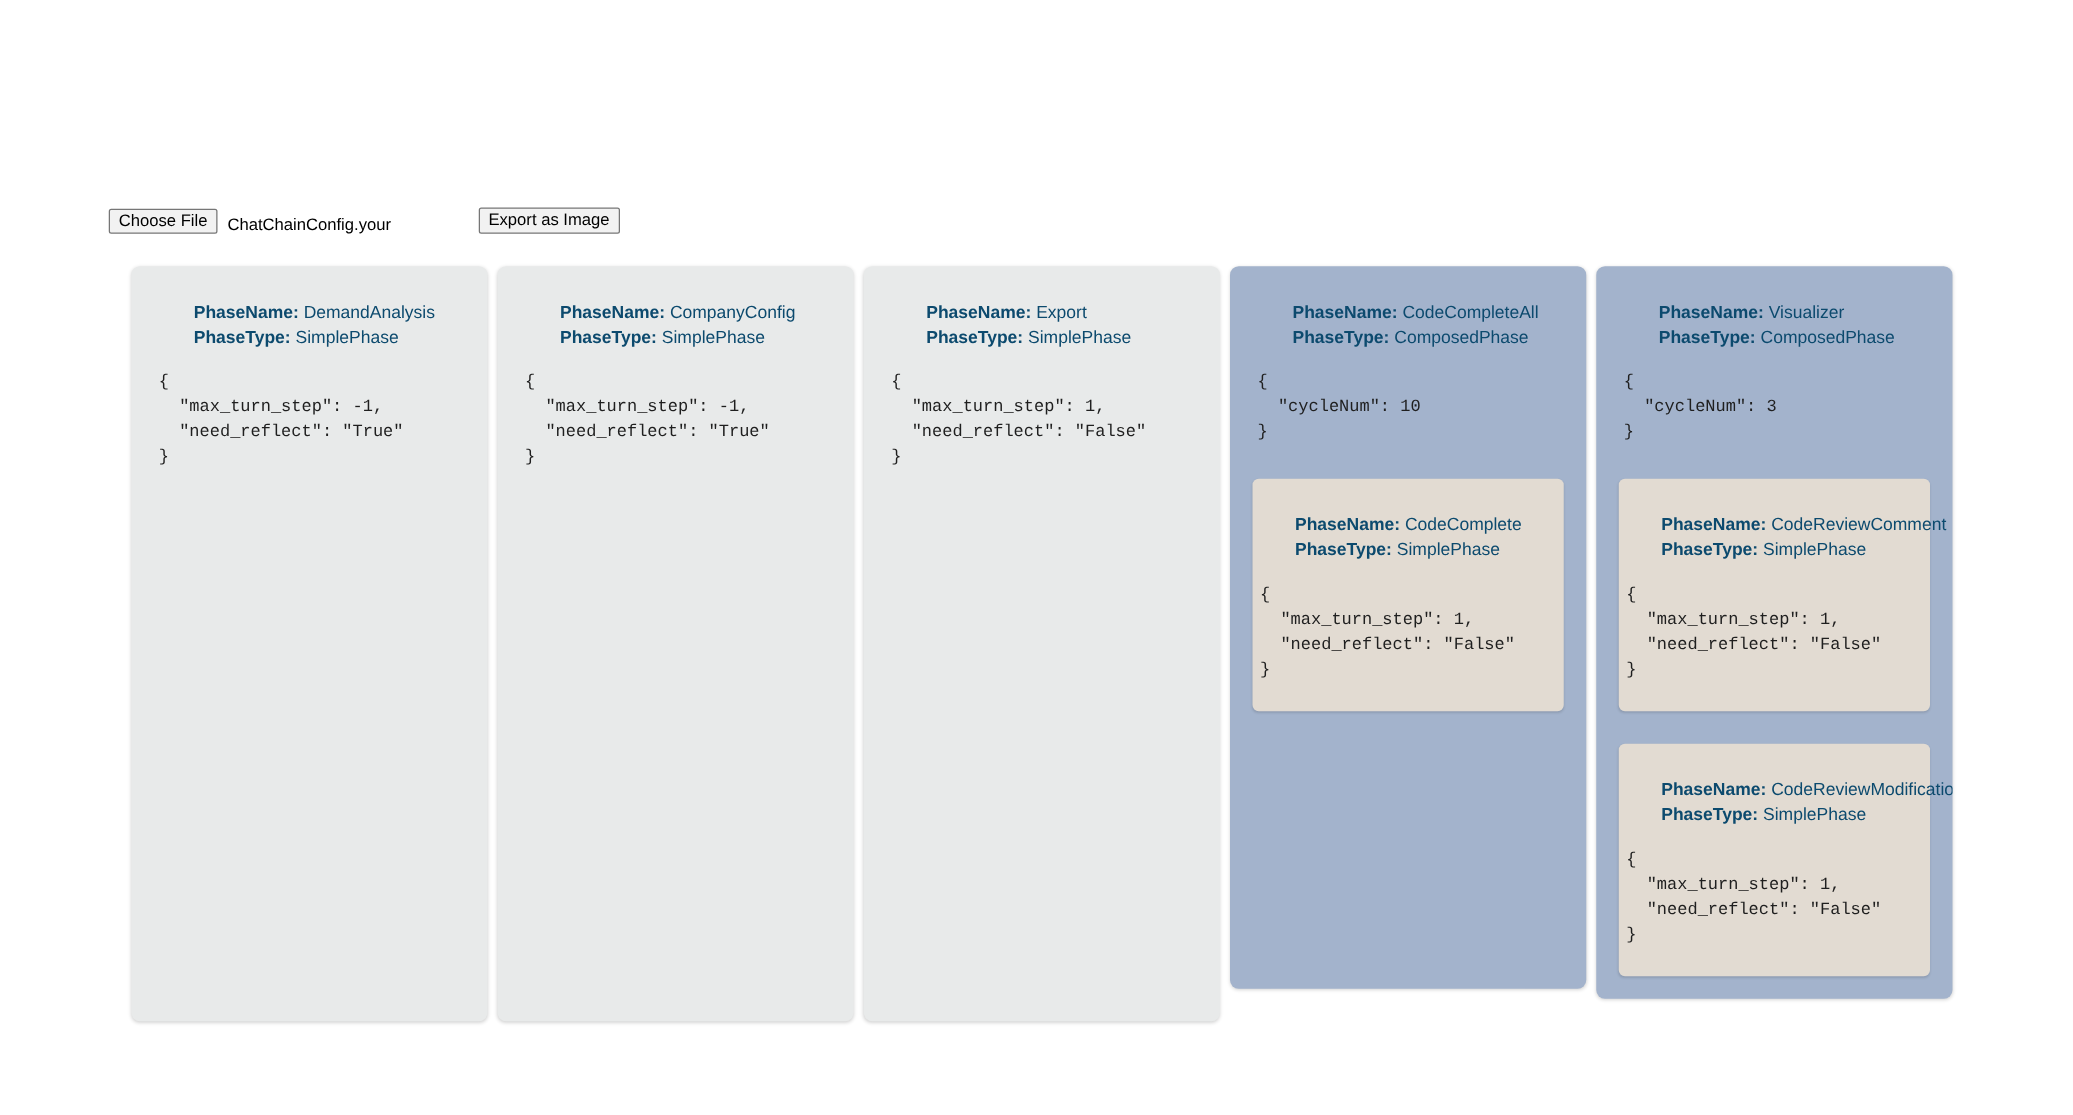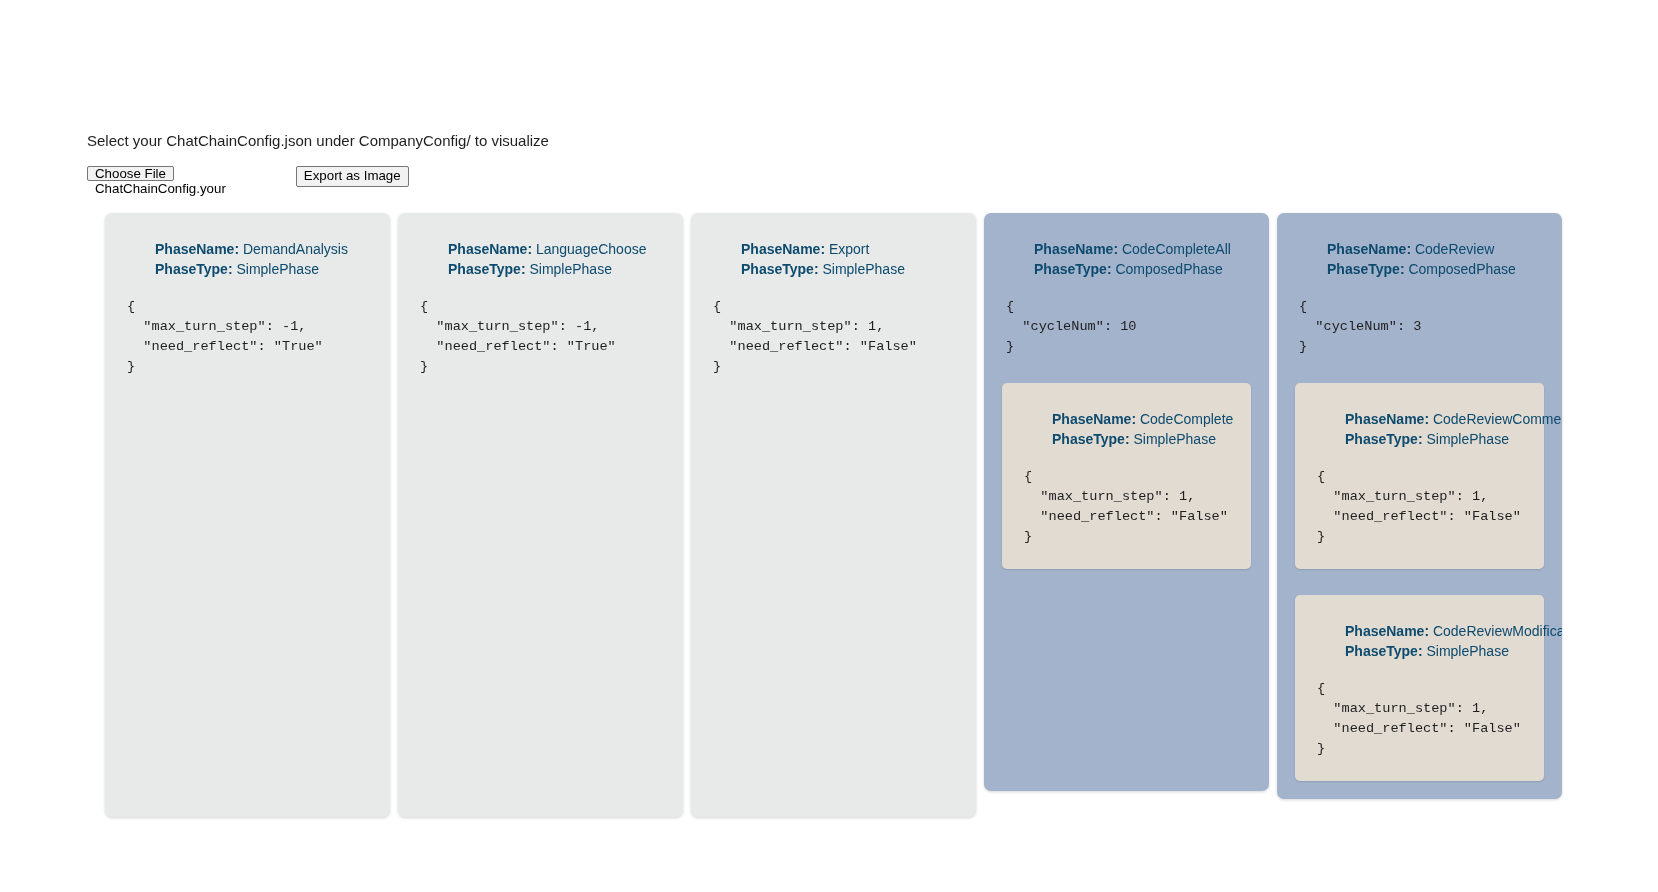--- a/index.html
+++ b/index.html
@@ -50,23 +50,22 @@
     position: absolute;
     left: 87px;
     top: 165px;
     display: flex;
     align-items: center;
     height: 22px;
   }
 
   .file-input {
     display: inline-flex;
-    align-items: flex-start;
+    align-items: flex-end;
     height: 21px;
-    flex-direction: column;
   }
   .choose-file-btn {
     display: inline-flex;
     align-items: center;
     justify-content: center;
     height: 20px;
     padding: 0 7px;
     font-family: "Liberation Sans", sans-serif;
     font-size: 13.3px;
     line-height: 1;
@@ -131,21 +130,21 @@
   }
 
   .phase-card.composed {
     background: #a3b3cc;
     padding: 26px 22px 22px 22px;
   }
 
   .sub-card {
     background: #e2dbd2;
     border-radius: 5px;
-    padding: 26px 22px 22px 22px;
+    padding: 26px 22px 22px 6px;
     margin: 26px -4px 0 -4px;
     box-shadow: 0 1px 2px rgba(0,0,0,0.13);
     box-sizing: border-box;
   }
   .sub-card:first-child { margin-top: 0; }
 
   .meta-line {
     font-size: 14px;
     line-height: 20px;
     color: #0c4a6e;
@@ -167,21 +166,20 @@
     color: #1f1f1f;
     white-space: pre;
   }
 </style>
 </head>
 <body>
 
 <div class="page">
 
 
-  <div class="subtitle">Select your ChatChainConfig.json under CompanyConfig/ to visualize</div>
 
   <div class="controls">
     <span class="file-input">
       <span class="choose-file-btn">Choose File</span>
       <span class="file-name">ChatChainConfig.your</span>
     </span>
     <span class="export-btn">Export as Image</span>
   </div>
 
   <div class="chain" id="chain">
@@ -190,21 +188,21 @@
           <div class="meta-line"><span class="meta-key">PhaseName:</span><span class="meta-val"> DemandAnalysis</span></div>
           <div class="meta-line"><span class="meta-key">PhaseType:</span><span class="meta-val"> SimplePhase</span></div>
         </div>
         <div class="json-block">{
   "max_turn_step": -1,
   "need_reflect": "True"
 }</div>
       </div>
       <div class="phase-card simple" style="height: 604px;">
         <div>
-          <div class="meta-line"><span class="meta-key">PhaseName:</span><span class="meta-val"> LanguageChoose</span></div>
+          <div class="meta-line"><span class="meta-key">PhaseName:</span><span class="meta-val"> CompanyConfig</span></div>
           <div class="meta-line"><span class="meta-key">PhaseType:</span><span class="meta-val"> SimplePhase</span></div>
         </div>
         <div class="json-block">{
   "max_turn_step": -1,
   "need_reflect": "True"
 }</div>
       </div>
       <div class="phase-card simple" style="height: 604px;">
         <div>
           <div class="meta-line"><span class="meta-key">PhaseName:</span><span class="meta-val"> Export</span></div>
@@ -229,21 +227,21 @@
             <div class="meta-line"><span class="meta-key">PhaseType:</span><span class="meta-val"> SimplePhase</span></div>
           </div>
           <div class="json-block">{
   "max_turn_step": 1,
   "need_reflect": "False"
 }</div>
         </div>
       </div>
       <div class="phase-card composed" style="padding-bottom: 18px;">
         <div>
-          <div class="meta-line"><span class="meta-key">PhaseName:</span><span class="meta-val"> CodeReview</span></div>
+          <div class="meta-line"><span class="meta-key">PhaseName:</span><span class="meta-val"> Visualizer</span></div>
           <div class="meta-line"><span class="meta-key">PhaseType:</span><span class="meta-val"> ComposedPhase</span></div>
         </div>
         <div class="json-block">{
   "cycleNum": 3
 }</div>
         <div class="sub-card">
           <div>
             <div class="meta-line"><span class="meta-key">PhaseName:</span><span class="meta-val"> CodeReviewComment</span></div>
             <div class="meta-line"><span class="meta-key">PhaseType:</span><span class="meta-val"> SimplePhase</span></div>
           </div>

